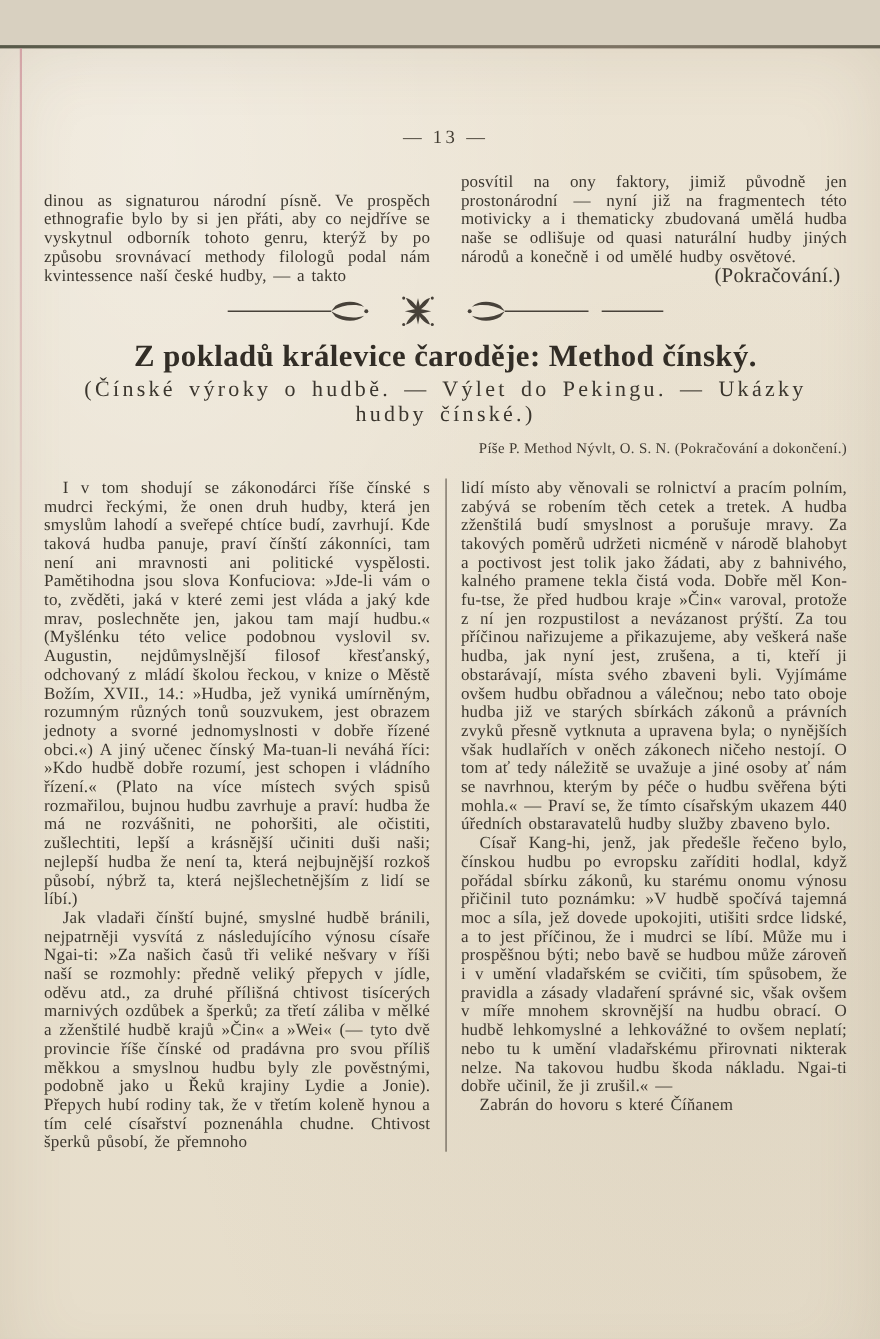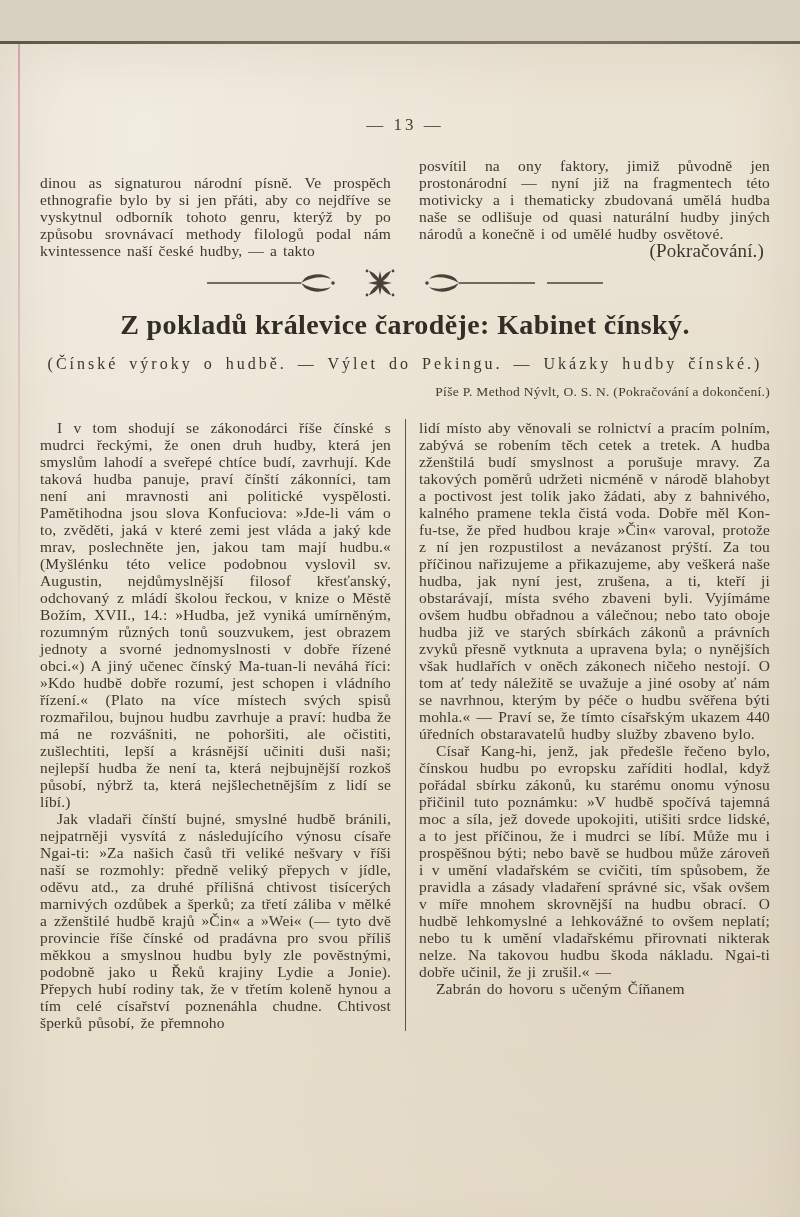--- a/index.html
+++ b/index.html
@@ -43,22 +43,22 @@
   p.indent{text-indent:17px;}
   p.noindent{text-indent:0;}
   .top-columns{margin-top:22px;align-items:flex-end;}
   .cont-note{text-align:right;font-size:19px;padding-right:6px;}
   .ornament{margin-top:10px;text-align:center;height:28px;}
   .title{
     margin:12px 0 0 0;text-align:center;
     font-size:28px;font-weight:600;letter-spacing:.4px;color:#322d26;
   }
   .subtitle{
-    margin-top:14px;text-align:center;
-    font-size:16px;letter-spacing:3px;word-spacing:4px;color:#3b362e;
+    margin-top:2px;text-align:center;
+    font-size:20px;letter-spacing:3px;word-spacing:4px;color:#3b362e;
   }
   .byline{
     margin-top:11px;text-align:right;
     font-size:13.5px;letter-spacing:.3px;color:#413b32;
   }
   .main-columns{margin-top:19px;}
 </style>
 </head>
 <body>
 
@@ -102,30 +102,30 @@
           <circle r="2.4"></circle>
           <circle cx="-13" cy="-12" r="1.4"></circle>
             <circle cx="13" cy="-12" r="1.4"></circle>
           <circle cx="-13" cy="12" r="1.4"></circle>
             <circle cx="13" cy="12" r="1.4"></circle>
         </g>
       </g>
     </svg>
   </div>
 
-  <h1 class="title">Z pokladů králevice čaroděje: Kabinet čínský.</h1>
+  <h1 class="title">Z pokladů králevice čaroděje: Method čínský.</h1>
   <div class="subtitle">(Čínské výroky o hudbě. — Výlet do Pekingu. — Ukázky hudby čínské.)</div>
   <div class="byline">Píše P. Method Nývlt, O. S. N. (Pokračování a dokončení.)</div>
 
   <div class="columns main-columns body-text">
     <div class="col-left">
       <p class="indent">I v tom shodují se zákonodárci říše čínské s mudrci řeckými, že onen druh hudby, která jen smyslům lahodí a sveřepé chtíce budí, zavrhují. Kde taková hudba panuje, praví čínští zákonníci, tam není ani mravnosti ani politické vyspělosti. Pamětihodna jsou slova Konfuciova: »Jde-li vám o to, zvěděti, jaká v které zemi jest vláda a jaký kde mrav, poslechněte jen, jakou tam mají hudbu.« (Myšlénku této velice podobnou vyslovil sv. Augustin, nejdůmyslnější filosof křesťanský, odchovaný z mládí školou řeckou, v knize o Městě Božím, XVII., 14.: »Hudba, jež vyniká umírněným, rozumným různých tonů souzvukem, jest obrazem jednoty a svorné jednomyslnosti v dobře řízené obci.«) A jiný učenec čínský Ma-tuan-li neváhá říci: »Kdo hudbě dobře rozumí, jest schopen i vládního řízení.« (Plato na více místech svých spisů rozmařilou, bujnou hudbu zavrhuje a praví: hudba že má ne rozvášniti, ne pohoršiti, ale očistiti, zušlechtiti, lepší a krásnější učiniti duši naši; nejlepší hudba že není ta, která nejbujnější rozkoš působí, nýbrž ta, která nejšlechetnějším z lidí se líbí.)</p>
       <p class="indent">Jak vladaři čínští bujné, smyslné hudbě bránili, nejpatrněji vysvítá z následujícího výnosu císaře Ngai-ti: »Za našich časů tři veliké nešvary v říši naší se rozmohly: předně veliký přepych v jídle, oděvu atd., za druhé přílišná chtivost tisícerých marnivých ozdůbek a šperků; za třetí záliba v mělké a zženštilé hudbě krajů »Čin« a »Wei« (— tyto dvě provincie říše čínské od pradávna pro svou příliš měkkou a smyslnou hudbu byly zle pověstnými, podobně jako u Řeků krajiny Lydie a Jonie). Přepych hubí rodiny tak, že v třetím koleně hynou a tím celé císařství poznenáhla chudne. Chtivost šperků působí, že přemnoho</p>
     </div>
     <div class="colrule"></div>
     <div class="col-right">
       <p class="noindent">lidí místo aby věnovali se rolnictví a pracím polním, zabývá se robením těch cetek a tretek. A hudba zženštilá budí smyslnost a porušuje mravy. Za takových poměrů udržeti nicméně v národě blahobyt a poctivost jest tolik jako žádati, aby z bahnivého, kalného pramene tekla čistá voda. Dobře měl Kon-fu-tse, že před hudbou kraje »Čin« varoval, protože z ní jen rozpustilost a nevázanost prýští. Za tou příčinou nařizujeme a přikazujeme, aby veškerá naše hudba, jak nyní jest, zrušena, a ti, kteří ji obstarávají, místa svého zbaveni byli. Vyjímáme ovšem hudbu obřadnou a válečnou; nebo tato oboje hudba již ve starých sbírkách zákonů a právních zvyků přesně vytknuta a upravena byla; o nynějších však hudlařích v oněch zákonech ničeho nestojí. O tom ať tedy náležitě se uvažuje a jiné osoby ať nám se navrhnou, kterým by péče o hudbu svěřena býti mohla.« — Praví se, že tímto císařským ukazem 440 úředních obstaravatelů hudby služby zbaveno bylo.</p>
       <p class="indent">Císař Kang-hi, jenž, jak předešle řečeno bylo, čínskou hudbu po evropsku zaříditi hodlal, když pořádal sbírku zákonů, ku starému onomu výnosu přičinil tuto poznámku: »V hudbě spočívá tajemná moc a síla, jež dovede upokojiti, utišiti srdce lidské, a to jest příčinou, že i mudrci se líbí. Může mu i prospěšnou býti; nebo bavě se hudbou může zároveň i v umění vladařském se cvičiti, tím spůsobem, že pravidla a zásady vladaření správné sic, však ovšem v míře mnohem skrovnější na hudbu obrací. O hudbě lehkomyslné a lehkovážné to ovšem neplatí; nebo tu k umění vladařskému přirovnati nikterak nelze. Na takovou hudbu škoda nákladu. Ngai-ti dobře učinil, že ji zrušil.« —</p>
-      <p class="indent">Zabrán do hovoru s učeným Číňanem</p>
+      <p class="indent">Zabrán do hovoru s které Číňanem</p>
     </div>
   </div>
 
 </div>
 
 </body></html>

